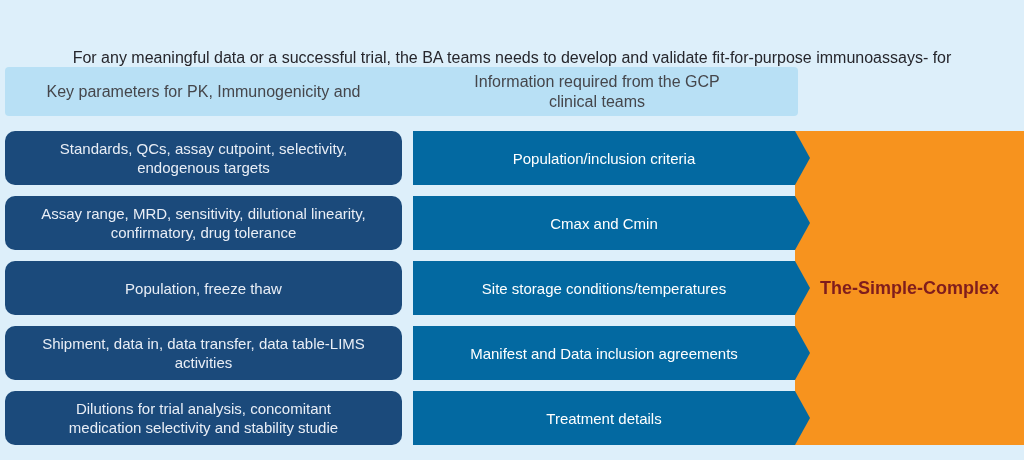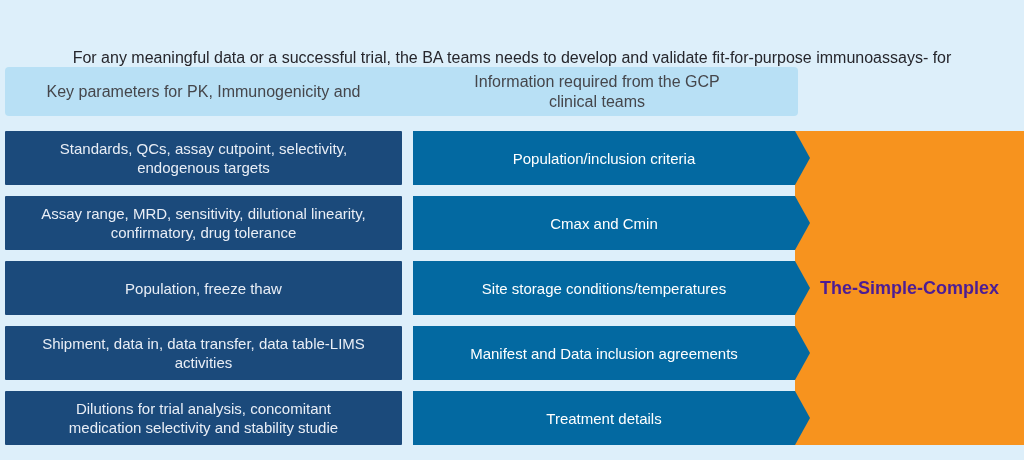--- a/index.html
+++ b/index.html
@@ -47,21 +47,21 @@
     width: 397px;
     height: 54px;
     background: #1b4a7b;
     color: #e9eef6;
     font-size: 15px;
     line-height: 19px;
     display: flex;
     align-items: center;
     justify-content: center;
     text-align: center;
-    border-radius: 1px;
+    border-radius: 10px;
   }
   .navy .inner { max-width: 330px; }
   .teal {
     position: absolute;
     left: 413px;
     width: 397px;
     height: 54px;
     background: #0369a1;
     color: #ffffff;
     font-size: 15px;
@@ -80,21 +80,21 @@
   .row-2 { top: 261px; }
   .row-3 { top: 326px; }
   .row-4 { top: 391px; }
   .banner {
     position: absolute;
     left: 795px;
     top: 131px;
     width: 229px;
     height: 314px;
     background: #f7931e;
-    color: #4c1d95;
+    color: #7f1d1d;
     font-size: 18px;
     font-weight: bold;
     display: flex;
     align-items: center;
     justify-content: center;
     text-align: center;
     z-index: 1;
   }
 </style>
 </head>

